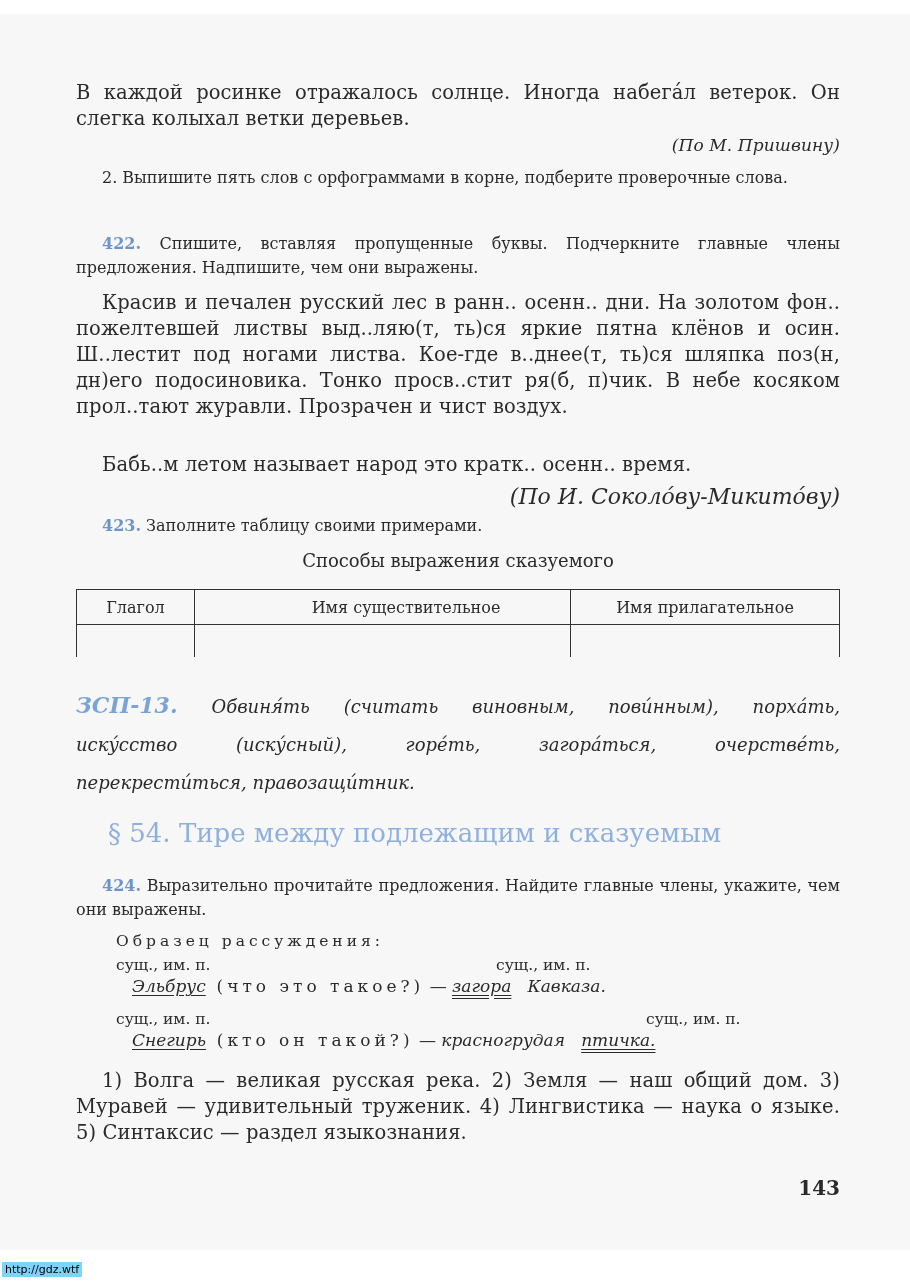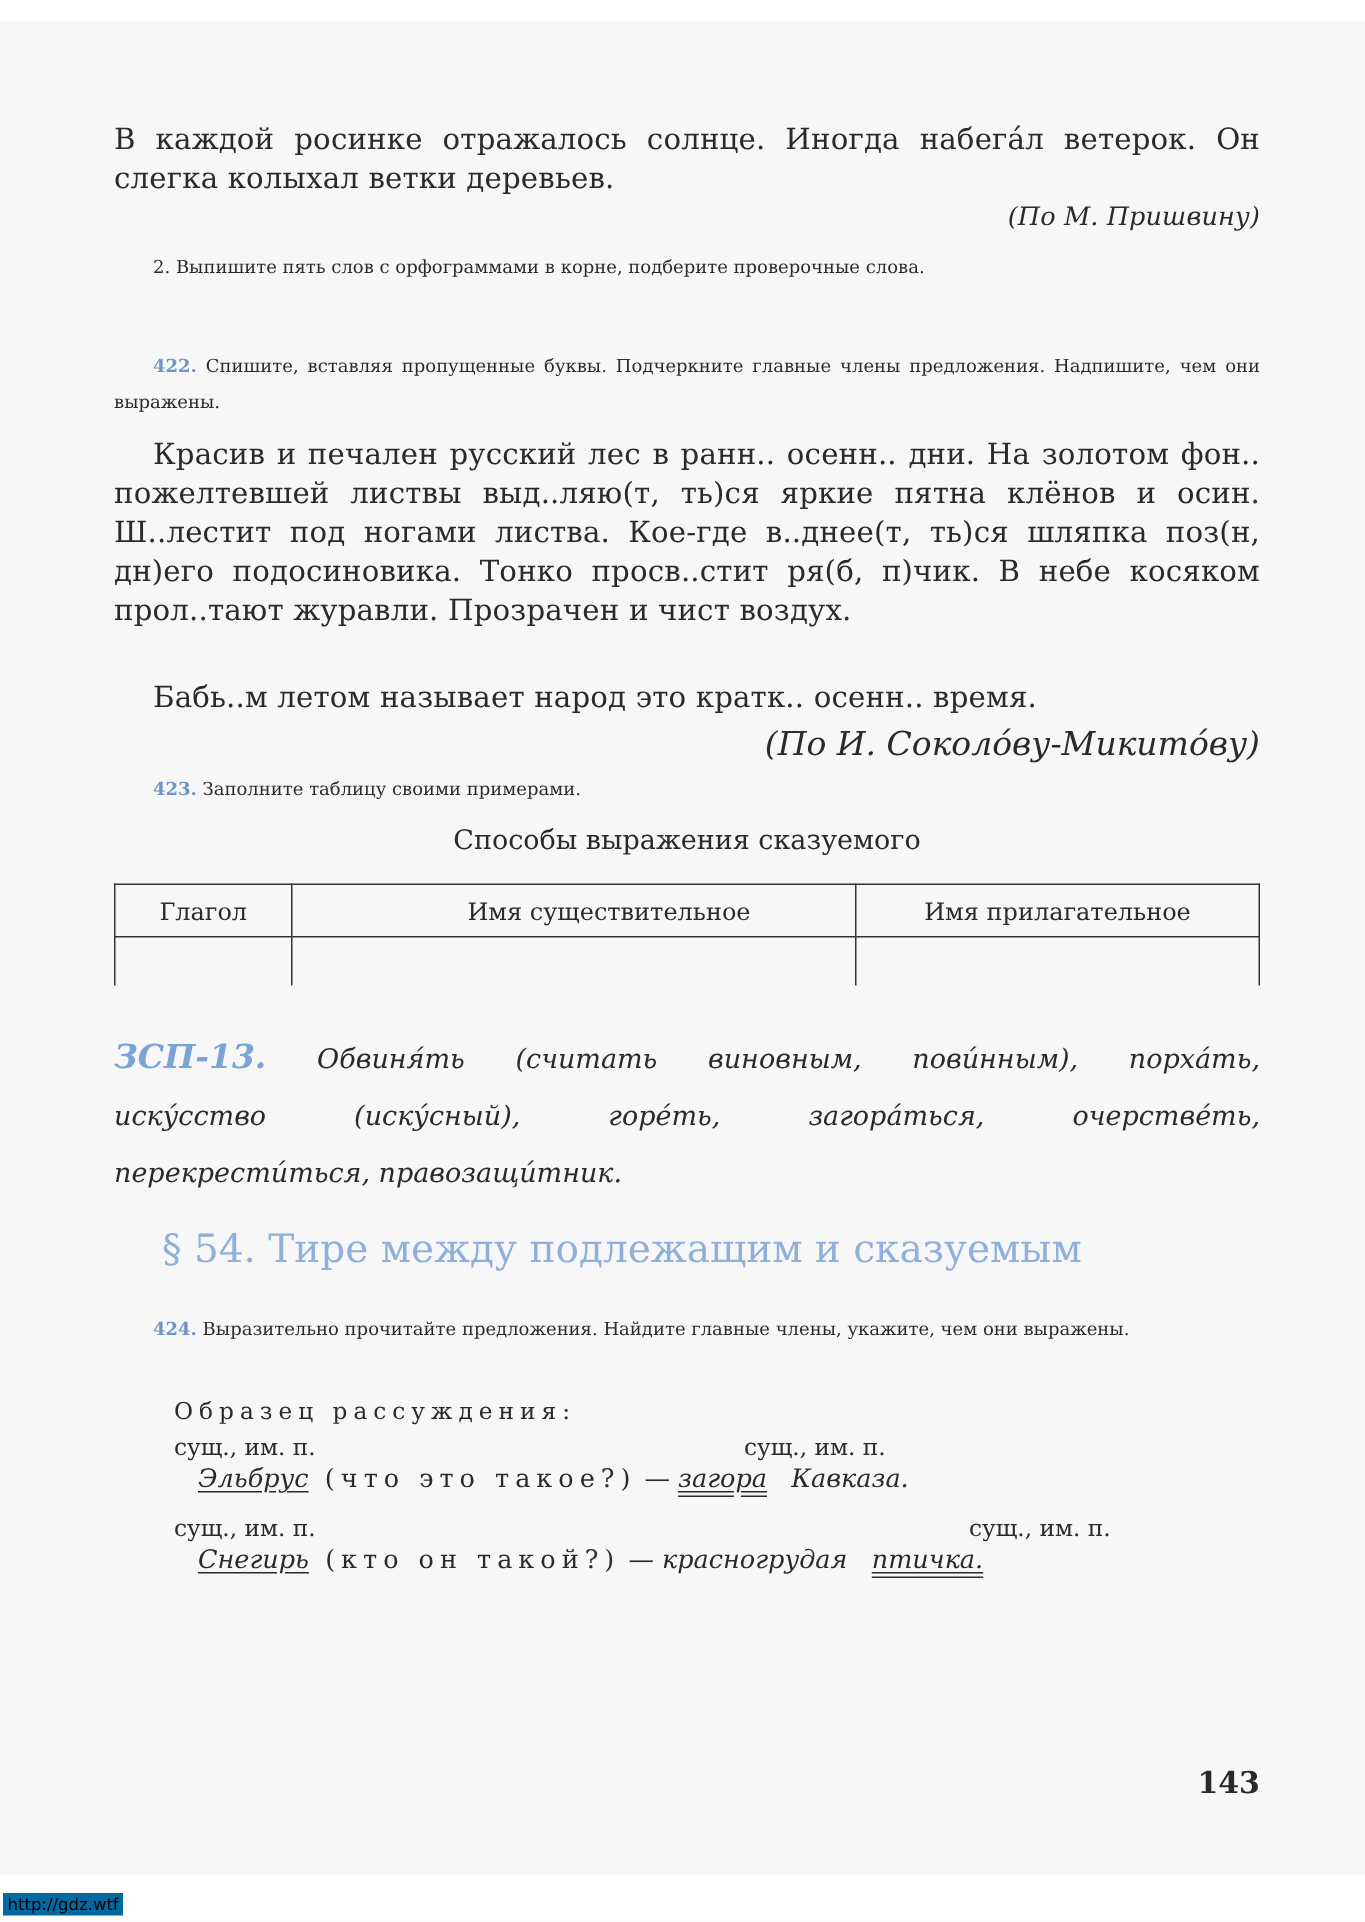--- a/index.html
+++ b/index.html
@@ -6,39 +6,39 @@
     body {
       width: 910px; height: 1281px; background: #ffffff; position: relative; overflow: hidden;
       font-family: "DejaVu Serif", serif; color: #2a2a2a;
     }
     .page {
       position: absolute; left: 0; top: 14px; width: 910px; height: 1236px;
       background: #f7f7f7;
     }
     .blk { position: absolute; left: 76px; width: 764px; }
     .main { font-size: 19.5px; line-height: 26px; text-align: justify; letter-spacing: 0.1px; }
-    .task { font-size: 12px; line-height: 24px; text-align: justify; }
+    .task { font-size: 16px; line-height: 24px; text-align: justify; }
     .num { color: #6f95c6; font-weight: bold; }
     .indent { text-indent: 26px; }
     .right { text-align: right; font-style: italic; }
     .center { text-align: center; }
     table.ex { border-collapse: collapse; width: 764px; font-size: 16px; }
     table.ex td { border: 1.5px solid #333; height: 32px; text-align: center; }
     table.ex tr.empty td { border-bottom: none; height: 30px; }
     table.ex tr td:first-child, table.ex tr td:last-child {}
     .zsp-label { color: #7aa3d6; font-weight: bold; font-style: italic; font-size: 22px; }
     .it { font-style: italic; }
     .spaced { letter-spacing: 4px; }
     .ul1 { text-decoration: underline; text-underline-offset: 3px; }
     .ul2 { text-decoration: underline double; text-underline-offset: 3px; }
     .small { font-size: 15.5px; }
     .section-title { color: #8fb0dc; font-size: 26px; }
     .pageno { position: absolute; right: 70px; top: 1162px; font-size: 20px; font-weight: bold; }
     .url {
-      position: absolute; left: 2px; top: 1262px; background: #0369a1; font-family: "DejaVu Sans", sans-serif;
+      position: absolute; left: 2px; top: 1262px; background: #7dd3fc; font-family: "DejaVu Sans", sans-serif;
       font-size: 11px; padding: 1px 3px; color: #000;
     }
   </style>
 </head>
 <body>
 
 <div class="page">
 
   <div class="blk main" style="top:66px;">
     <div>В каждой росинке отражалось солнце. Иногда набега́л ветерок. Он слегка колыхал ветки деревьев.</div>
@@ -111,17 +111,18 @@
   <div class="blk small" style="top:996px; left:116px;">сущ., им. п.</div>
   <div class="blk small" style="top:996px; left:646px; width:200px;">сущ., им. п.</div>
   <div class="blk" style="top:1016px; left:132px; font-size:17px;">
     <span class="it ul1">Снегирь</span>
     &nbsp;<span class="spaced">(кто он такой?)</span>
     <span>—</span>
     <span class="it">красногрудая</span>
     &nbsp;&nbsp;<span class="it ul2">птичка.</span>
   </div>
 
+  <div class="blk main indent" style="top:1054px;">1) Волга — великая русская река. 2) Земля — наш общий дом. 3) Муравей — удивительный труженик. 4) Лингвистика — наука о языке. 5) Синтаксис — раздел языкознания.</div>
 
   <div class="pageno">143</div>
 </div>
 
 <div class="url">http://gdz.wtf</div>
 
 </body></html>

